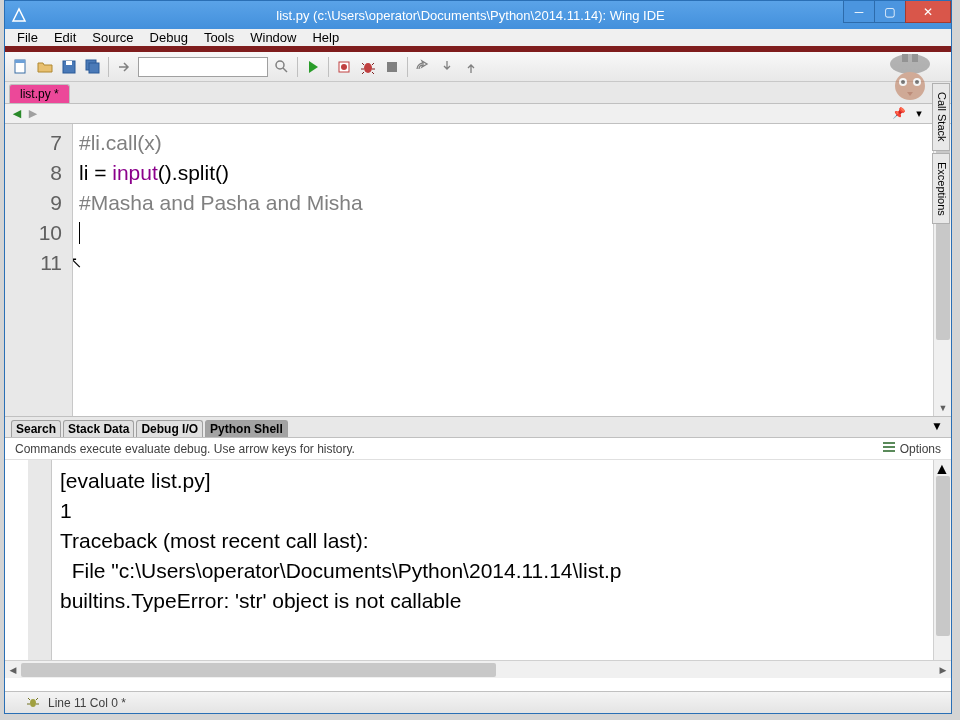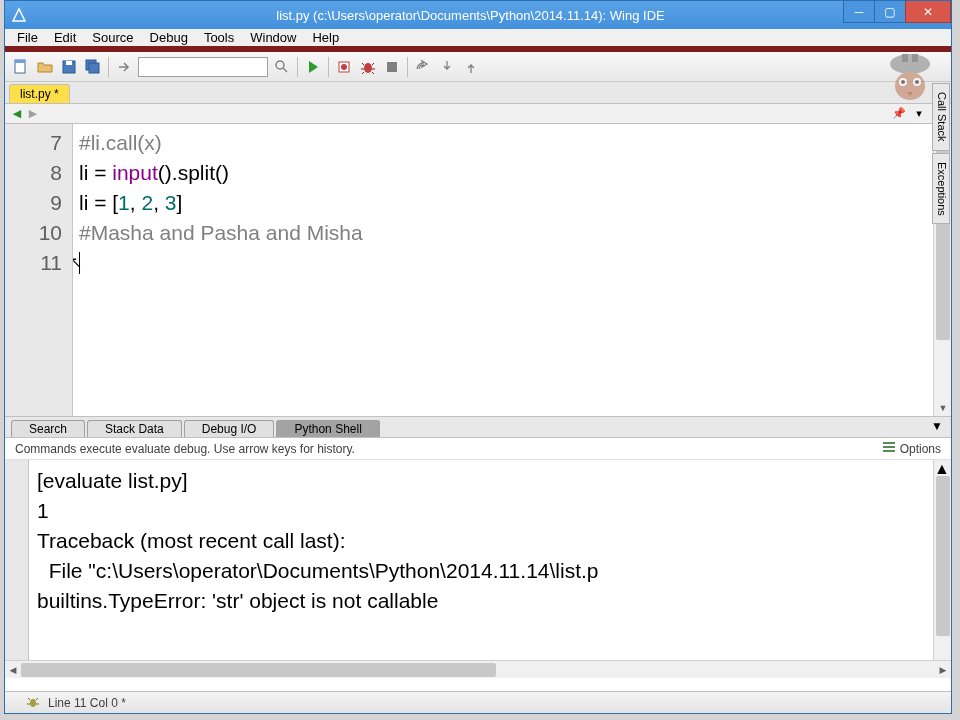--- a/index.html
+++ b/index.html
@@ -13,44 +13,44 @@
 .win-btn { width:32px; height:22px; display:flex; align-items:center; justify-content:center; font-size:12px; border:1px solid #2d6bab; border-top:none; margin-left:-1px; background:#4b95df; color:#fff; }
 .win-btn.close { background:#d9564a; border-color:#a43a30; width:46px; }
 .menubar { height:23px; background:#f0f0f0; border-bottom:6px solid #7f1d1d; display:flex; align-items:center; font-size:13px; padding:0 4px; }
 .menubar .menu-item { padding:2px 8px; cursor:default; }
 .toolbar { height:30px; background:linear-gradient(#f8f8f8,#e8e8e8); border-bottom:1px solid #c8c8c8; display:flex; align-items:center; padding:0 4px; position:relative; }
 .tb-btn { width:22px; height:22px; margin:0 1px; display:flex; align-items:center; justify-content:center; border:1px solid transparent; border-radius:2px; }
 .tb-sep { width:1px; height:20px; background:#c0c0c0; margin:0 3px; }
 .tb-search { width:130px; height:20px; border:1px solid #a0a0a0; background:#fff; margin:0 2px; }
 .logo { position:absolute; right:6px; top:-6px; width:70px; height:60px; opacity:.6; z-index:3; pointer-events:none; display:flex; align-items:center; justify-content:center; }
 .file-tabs { height:22px; background:#e8e8e8; border-bottom:1px solid #c0c0c0; display:flex; align-items:flex-end; padding-left:4px; }
-.file-tab { background:#fde047; border:1px solid #c0c0c0; border-bottom:none; padding:2px 10px; font-size:12px; border-radius:3px 3px 0 0; }
+.file-tab { background:#ec4899; border:1px solid #c0c0c0; border-bottom:none; padding:2px 10px; font-size:12px; border-radius:3px 3px 0 0; }
 .nav-row { height:20px; background:#f0f0f0; border-bottom:1px solid #c0c0c0; display:flex; align-items:center; padding:0 4px; }
 .nav-row .right { margin-left:auto; display:flex; gap:4px; }
 .nav-arrow { width:16px; height:16px; display:flex; align-items:center; justify-content:center; font-size:11px; }
 .content { display:flex; flex-direction:column; flex:1; min-height:0; position:relative; }
 .editor-wrap { display:flex; height:292px; position:relative; }
 .gutter { width:68px; background:#e8e8e8; border-right:1px solid #c8c8c8; text-align:right; padding:4px 10px 0 0; font-family:Consolas,monospace; font-size:21px; line-height:30px; color:#606060; }
 .editor { flex:1; background:#fff; padding:4px 6px 0 6px; font-family:Consolas,monospace; font-size:21px; line-height:30px; position:relative; overflow:hidden; }
 .vscroll { width:18px; background:#f0f0f0; border-left:1px solid #d0d0d0; position:relative; }
 .vscroll-thumb { position:absolute; left:2px; width:14px; background:#c8c8c8; border-radius:2px; }
 .vscroll .arr { position:absolute; left:0; width:18px; height:16px; display:flex; align-items:center; justify-content:center; font-size:9px; color:#606060; }
 .code-line { white-space:pre; }
 .c-comment { color:#808080; }
 .c-builtin { color:#8b008b; }
 .c-num { color:#006b6b; }
 .cursor { display:inline-block; width:0; border-left:1px solid #000; height:22px; vertical-align:text-bottom; }
 .mouse-cursor { position:absolute; font-size:16px; color:#000; }
 .bottom-tabs { height:22px; background:#e8e8e8; border-top:1px solid #c0c0c0; border-bottom:1px solid #c0c0c0; display:flex; align-items:flex-end; padding-left:6px; position:relative; }
-.bottom-tab { border:1px solid #a0a0a0; border-bottom:none; padding:1px 17px; font-size:12px; margin-right:2px; background:#e0e0e0; border-radius:3px 3px 0 0; }
+.bottom-tab { border:1px solid #a0a0a0; border-bottom:none; padding:1px 4px; font-size:12px; margin-right:2px; background:#e0e0e0; border-radius:3px 3px 0 0;font-weight:bold; }
 .bottom-tab.active { background:#a3a3a3; }
 .bottom-tabs .collapse { position:absolute; right:8px; top:2px; font-size:12px; }
 .shell-info { height:22px; background:#fff; border-bottom:1px solid #e0e0e0; display:flex; align-items:center; padding:0 10px; font-size:12px; color:#404040; }
 .shell-info .opts { margin-left:auto; display:flex; align-items:center; gap:4px; }
-.shell-wrap { display:flex; height:200px; }
+.shell-wrap { display:flex; height:200px;margin-left:23px; }
 .shell-gutter { width:24px; background:#e8e8e8; border-right:1px solid #c8c8c8; }
 .shell { flex:1; background:#fff; padding:6px 8px; font-family:Consolas,monospace; font-size:21px; line-height:30px; overflow:hidden; }
 .shell-vscroll { width:18px; background:#f0f0f0; border-left:1px solid #d0d0d0; position:relative; }
 .prompt-row { display:flex; }
 .prompt { color:#000; padding-right:8px; margin-left:-48px; }
 .hscroll { height:18px; background:#f0f0f0; border-top:1px solid #d0d0d0; display:flex; align-items:center; position:relative; }
 .hscroll .harr { width:16px; height:16px; display:flex; align-items:center; justify-content:center; font-size:9px; color:#606060; }
 .hscroll-track { flex:1; position:relative; height:14px; }
 .hscroll-thumb { position:absolute; top:0; left:0; height:14px; background:#c8c8c8; border-radius:2px; }
 .statusbar { height:22px; background:linear-gradient(#f4f4f4,#e4e4e4); border-top:1px solid #c0c0c0; display:flex; align-items:center; padding:0 21px; font-size:12px; color:#404040; }
@@ -204,21 +204,20 @@
           <div>7</div>
           <div>8</div>
           <div>9</div>
           <div>10</div>
           <div>11</div>
         </div>
       <div class="editor">
         <span class="mouse-cursor" style="left:-4px; top:124px;">↖</span>
       <div class="code-line"><span class="c-comment">#li.call(x)</span></div>
           <div class="code-line"><span class="">li = </span><span class="c-builtin">input</span><span class="">().split()</span></div>
-          <div class="code-line"><span class="">li = [</span><span class="c-num">1</span><span class="">, </span><span class="c-num">2</span><span class="">, </span><span class="c-num">3</span><span class="">]</span></div>
           <div class="code-line"><span class="c-comment">#Masha and Pasha and Misha</span></div>
           <div class="code-line"><span class="cursor"></span></div>
         </div>
       <div class="vscroll">
         <div class="arr" style="top:0">▲</div>
         <div class="vscroll-thumb" style="top:16px; height:200px;"></div>
         <div class="arr" style="bottom:0">▼</div>
       </div>
     </div>
 

